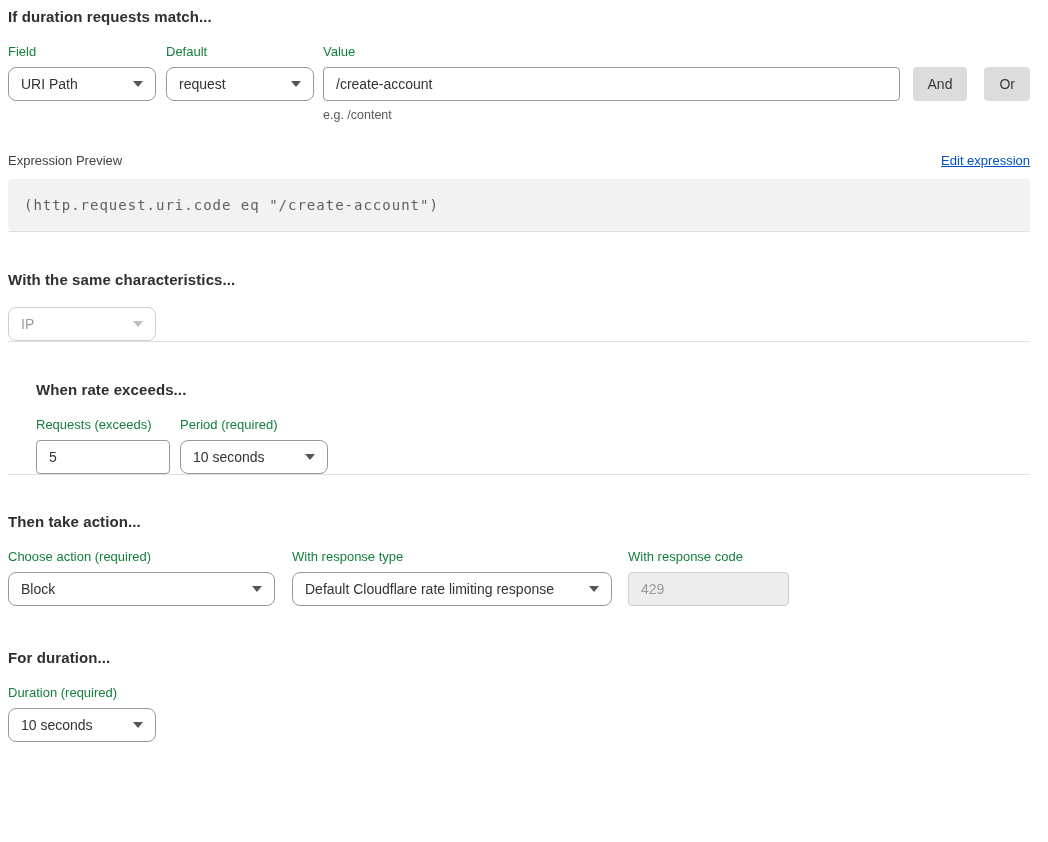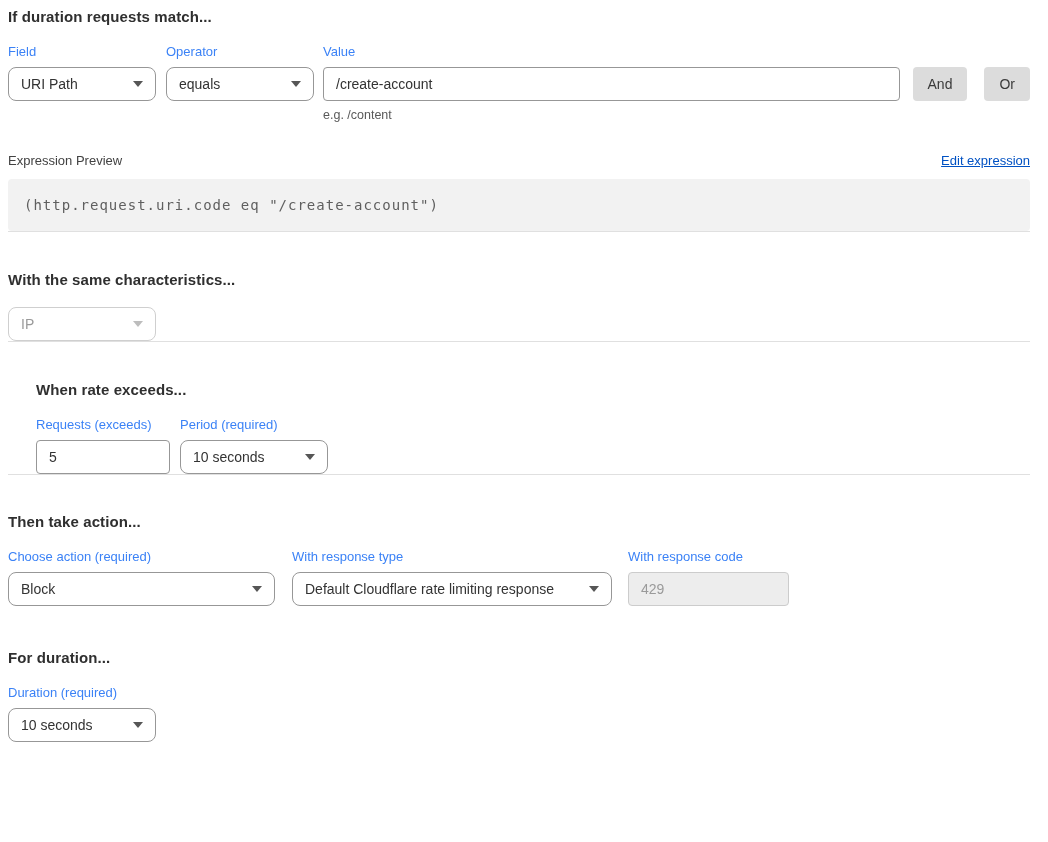--- a/index.html
+++ b/index.html
@@ -15,21 +15,21 @@
   h2.section-heading {
     font-size: 15px;
     font-weight: 700;
     color: #2f2f2f;
     margin: 0 0 19px 0;
     letter-spacing: 0.1px;
   }
   .field-label {
     display: block;
     font-size: 13px;
-    color: #3b82f6;
+    color: #15803d;
     margin-bottom: 7px;
     line-height: 16px;
   }
 
   .row { display: flex; align-items: flex-start; }
 
   
   .select, .text-input {
     height: 34px;
     border: 1px solid #979797;
@@ -152,23 +152,23 @@
     <div class="row">
       <div class="col-field">
         <label class="field-label">Field</label>
         <div class="select">
           <span>URI Path</span>
           <span class="caret"></span>
         </div>
       </div>
 
       <div class="col-operator">
-        <label class="field-label">Operator</label>
-        <div class="select">
-          <span>equals</span>
+        <label class="field-label">Default</label>
+        <div class="select">
+          <span>request</span>
           <span class="caret"></span>
         </div>
       </div>
 
       <div class="col-value">
         <label class="field-label">Value</label>
         <input type="text" class="text-input" value="/create-account" style="">
         <div class="helper-text">e.g. /content</div>
       </div>
 

